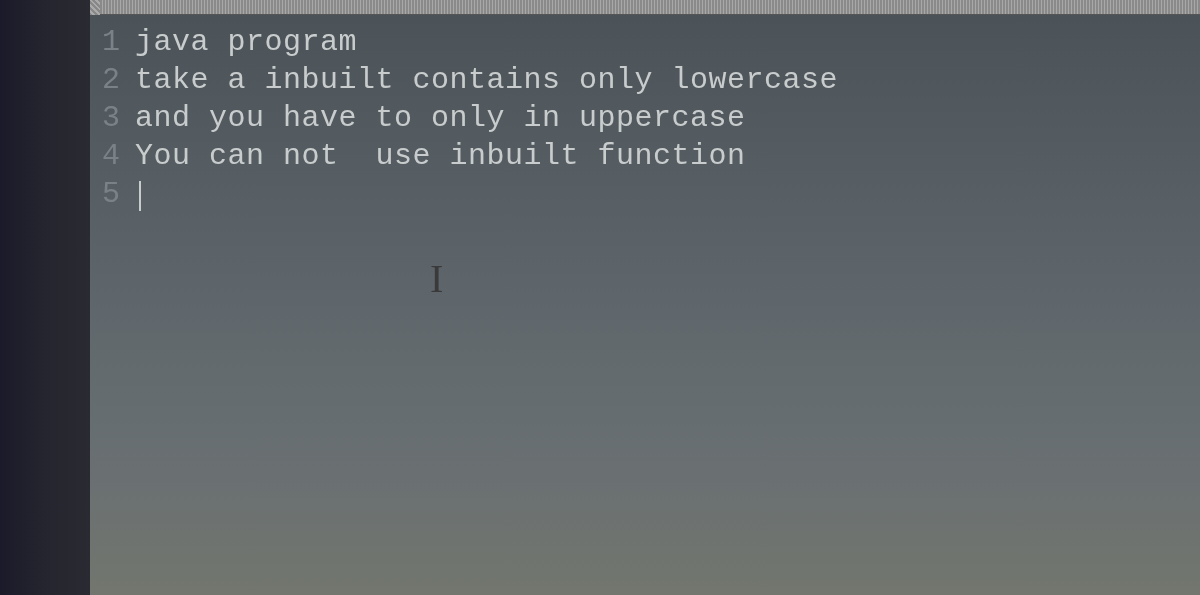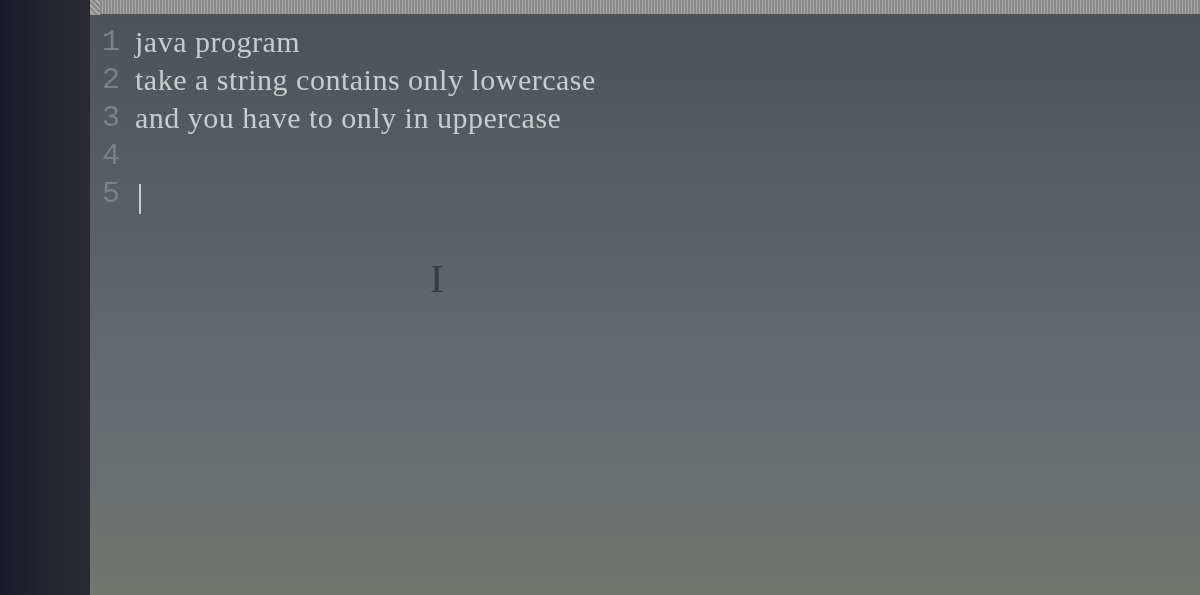--- a/index.html
+++ b/index.html
@@ -66,21 +66,21 @@
       font-weight: normal;
       user-select: none;
       font-family: "Courier New", monospace;
     }
     .line-content {
       color: #c8cccc;
       font-size: 30px;
       font-weight: normal;
       white-space: pre;
       letter-spacing: 0.5px;
-      font-family: Liberation Serif, serif;
+      font-family: Liberation Mono, monospace;
     }
     .cursor {
       display: inline-block;
       width: 2px;
       height: 30px;
       background: #c8cccc;
       vertical-align: middle;
       margin-left: 4px;
       margin-top: 4px;
     }
@@ -102,28 +102,29 @@
 <div class="scrollbar-track"></div>
 <div class="top-ruler"></div>
 
 <div class="editor-area">
   <div class="line">
     <span class="line-number">1</span>
     <span class="line-content">java program</span>
   </div>
   <div class="line">
     <span class="line-number">2</span>
-    <span class="line-content">take a string contains only lowercase</span>
+    <span class="line-content">take a inbuilt contains only lowercase</span>
   </div>
   <div class="line">
     <span class="line-number">3</span>
     <span class="line-content">and you have to only in uppercase</span>
   </div>
   <div class="line">
     <span class="line-number">4</span>
+    <span class="line-content">You can not  use inbuilt function</span>
   </div>
   <div class="line">
     <span class="line-number">5</span>
     <span class="line-content"><span class="cursor"></span></span>
   </div>
 </div>
 
 <div class="mouse-cursor">I</div>
 
 </body></html>

